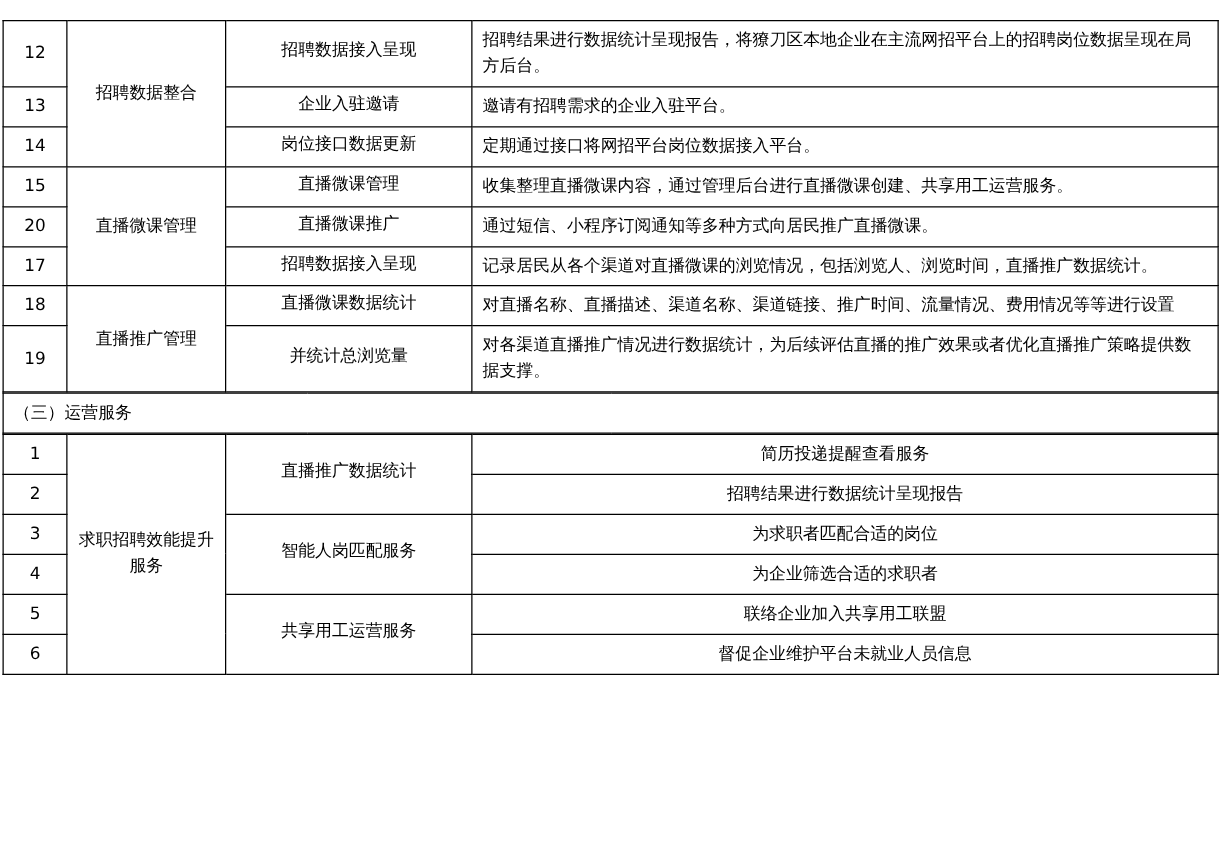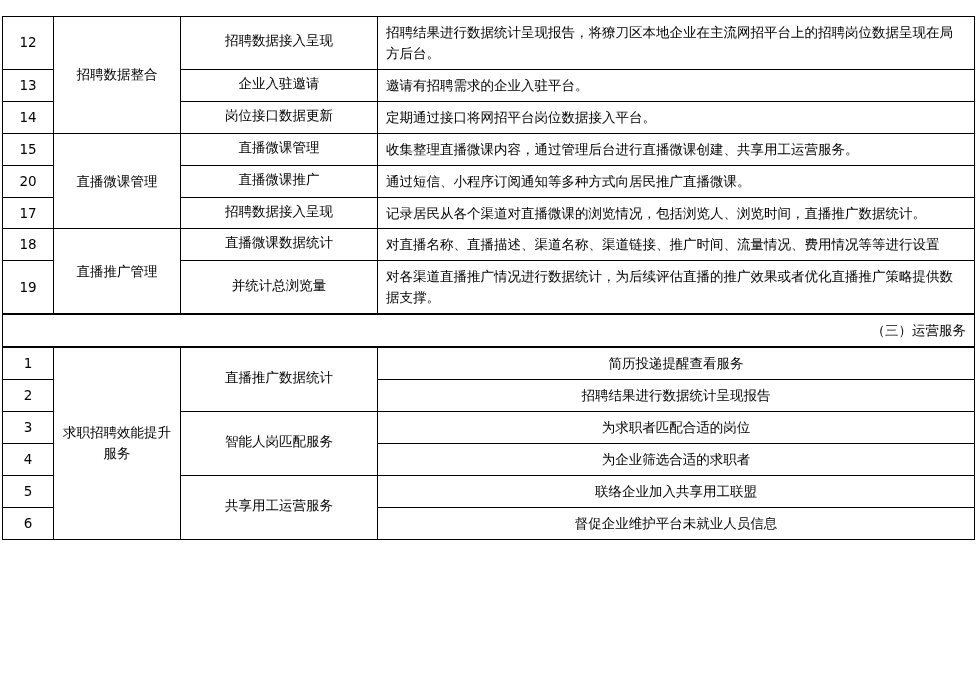--- a/index.html
+++ b/index.html
@@ -51,21 +51,21 @@
     padding: 5px 6px;
     font-family: Liberation Mono, monospace;
   }
   td.desc-cell {
     text-align: left;
   }
   td.desc-cell.center {
     text-align: center;
   }
   td.section-cell {
-    text-align: right;
+    text-align: left;
     padding: 6px 8px 6px 10px;
     margin-top: 33px;
   }
   .section-row td {
     font-size: 13.5px;
   }
 </style>
 </head>
 <body>
 

